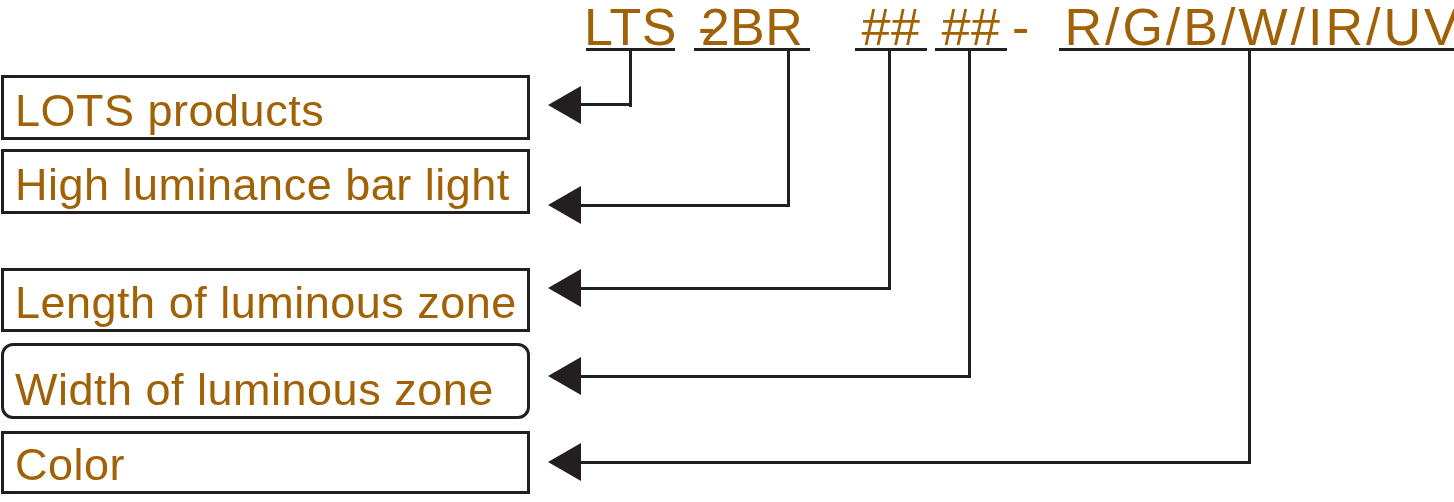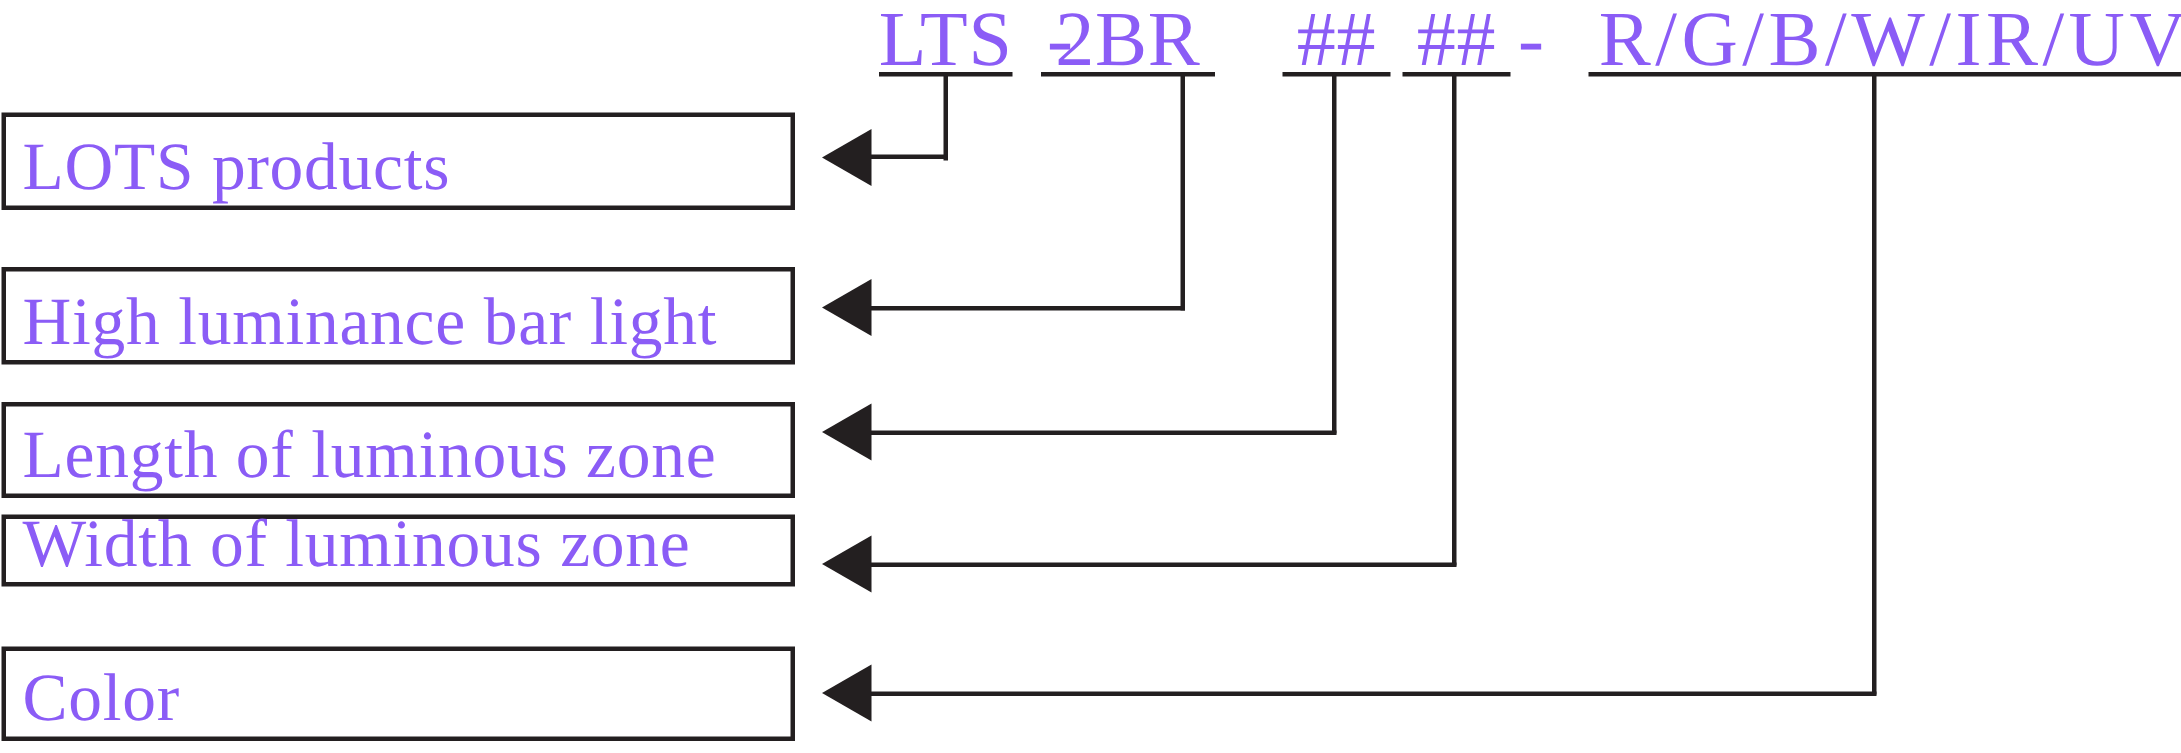--- a/index.html
+++ b/index.html
@@ -1,22 +1,22 @@
 <!DOCTYPE html>
 <html><head>
 <meta charset="utf-8">
 <style>
   html, body { margin: 0; padding: 0; background: #ffffff; }
   .canvas {
     position: relative;
     width: 1454px;
     height: 502px;
     background: #ffffff;
-    font-family: Liberation Serif, serif;
-    color: #8b5cf6;
+    font-family: Liberation Sans, sans-serif;
+    color: #a16207;
     overflow: hidden;
   }
   
   .seg {
     position: absolute;
     top: 0;
     height: 48px;
     display: flex;
     justify-content: center;
     align-items: flex-start;
@@ -75,23 +75,23 @@
   #hline-4 { top: 375px; left: 578px; width: 393px; }
   #hline-5 { top: 461px; left: 578px; width: 673px; }
 
   #arrow-1 { top: 86px;  }
   #arrow-2 { top: 186px; }
   #arrow-3 { top: 269px; }
   #arrow-4 { top: 357px; }
   #arrow-5 { top: 443px; }
 
   #box-1 { top: 75px;  height: 65px; }
-  #box-2 { top: 178px; height: 65px; }
+  #box-2 { top: 149px; height: 65px; }
   #box-3 { top: 253px; height: 64px; margin-top: 15px; }
-  #box-4 { top: 343px; height: 48px; }
+  #box-4 { top: 343px; height: 76px; border-radius: 12px; }
   #box-5 { top: 431px; height: 63px; }
 </style>
 </head>
 <body>
 
 <div class="canvas">
 
   <div>
     <div class="seg u" id="seg-lts">LTS</div>
     <div class="seg" id="seg-dash1">-</div>

